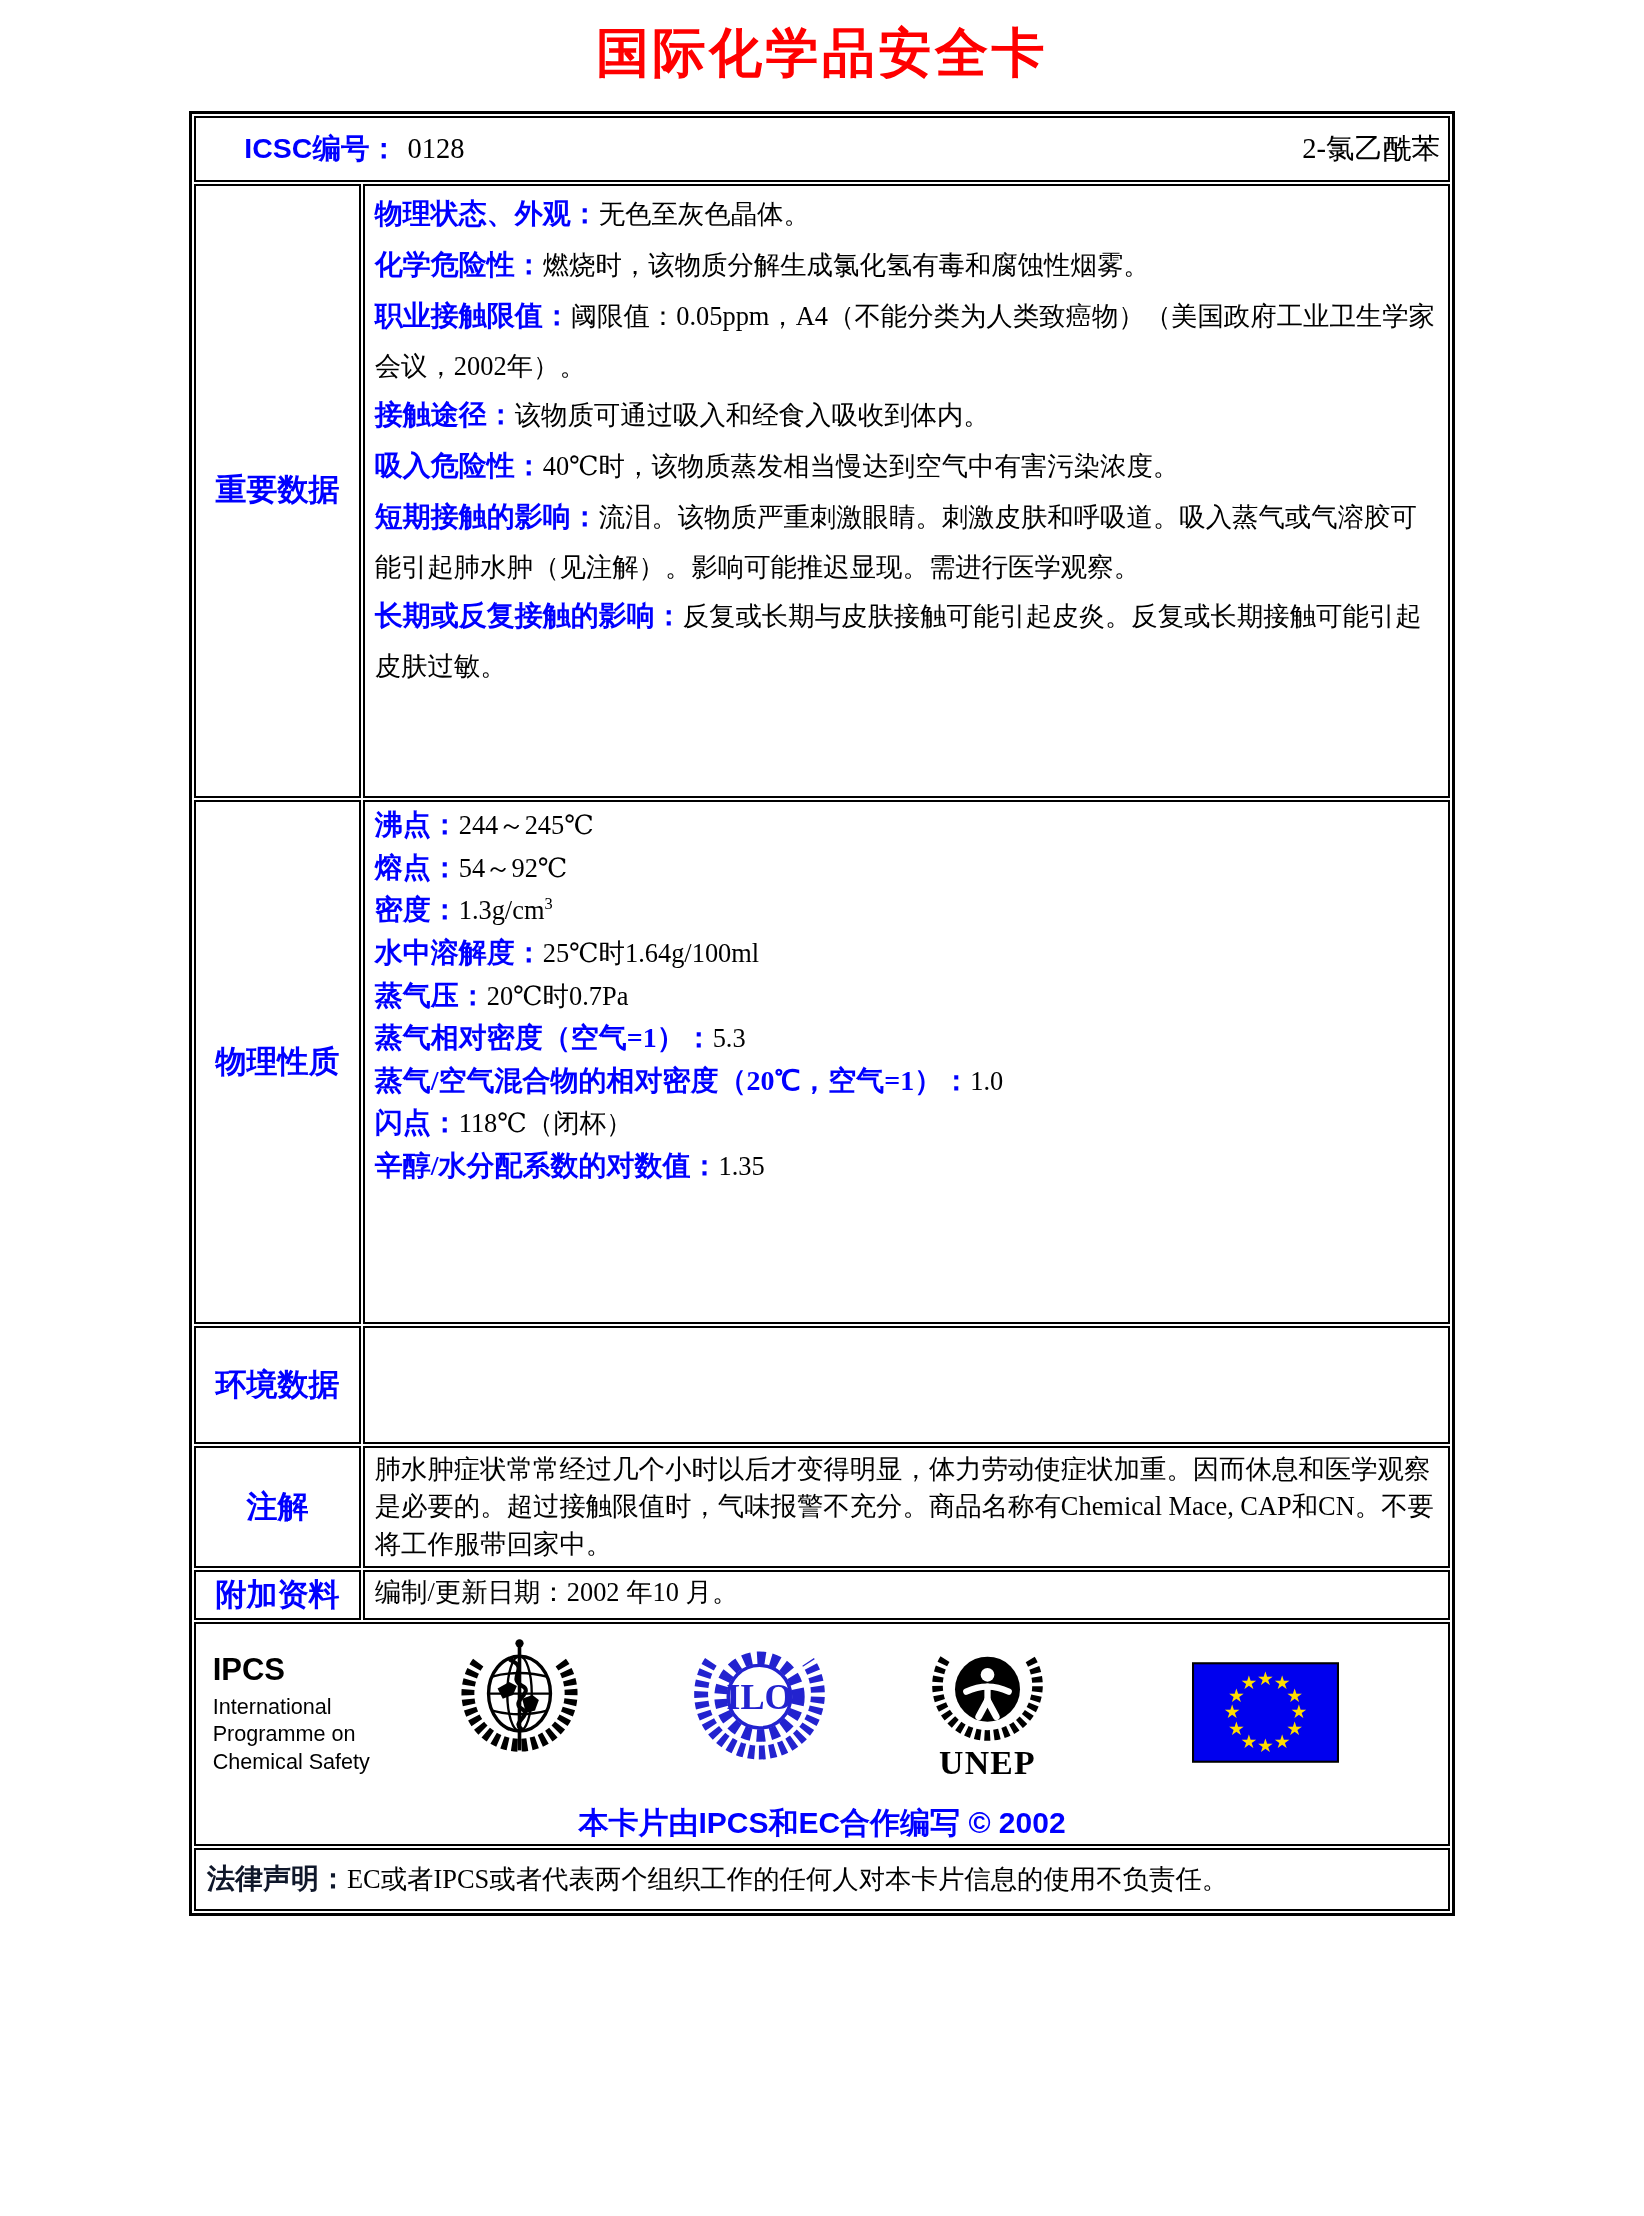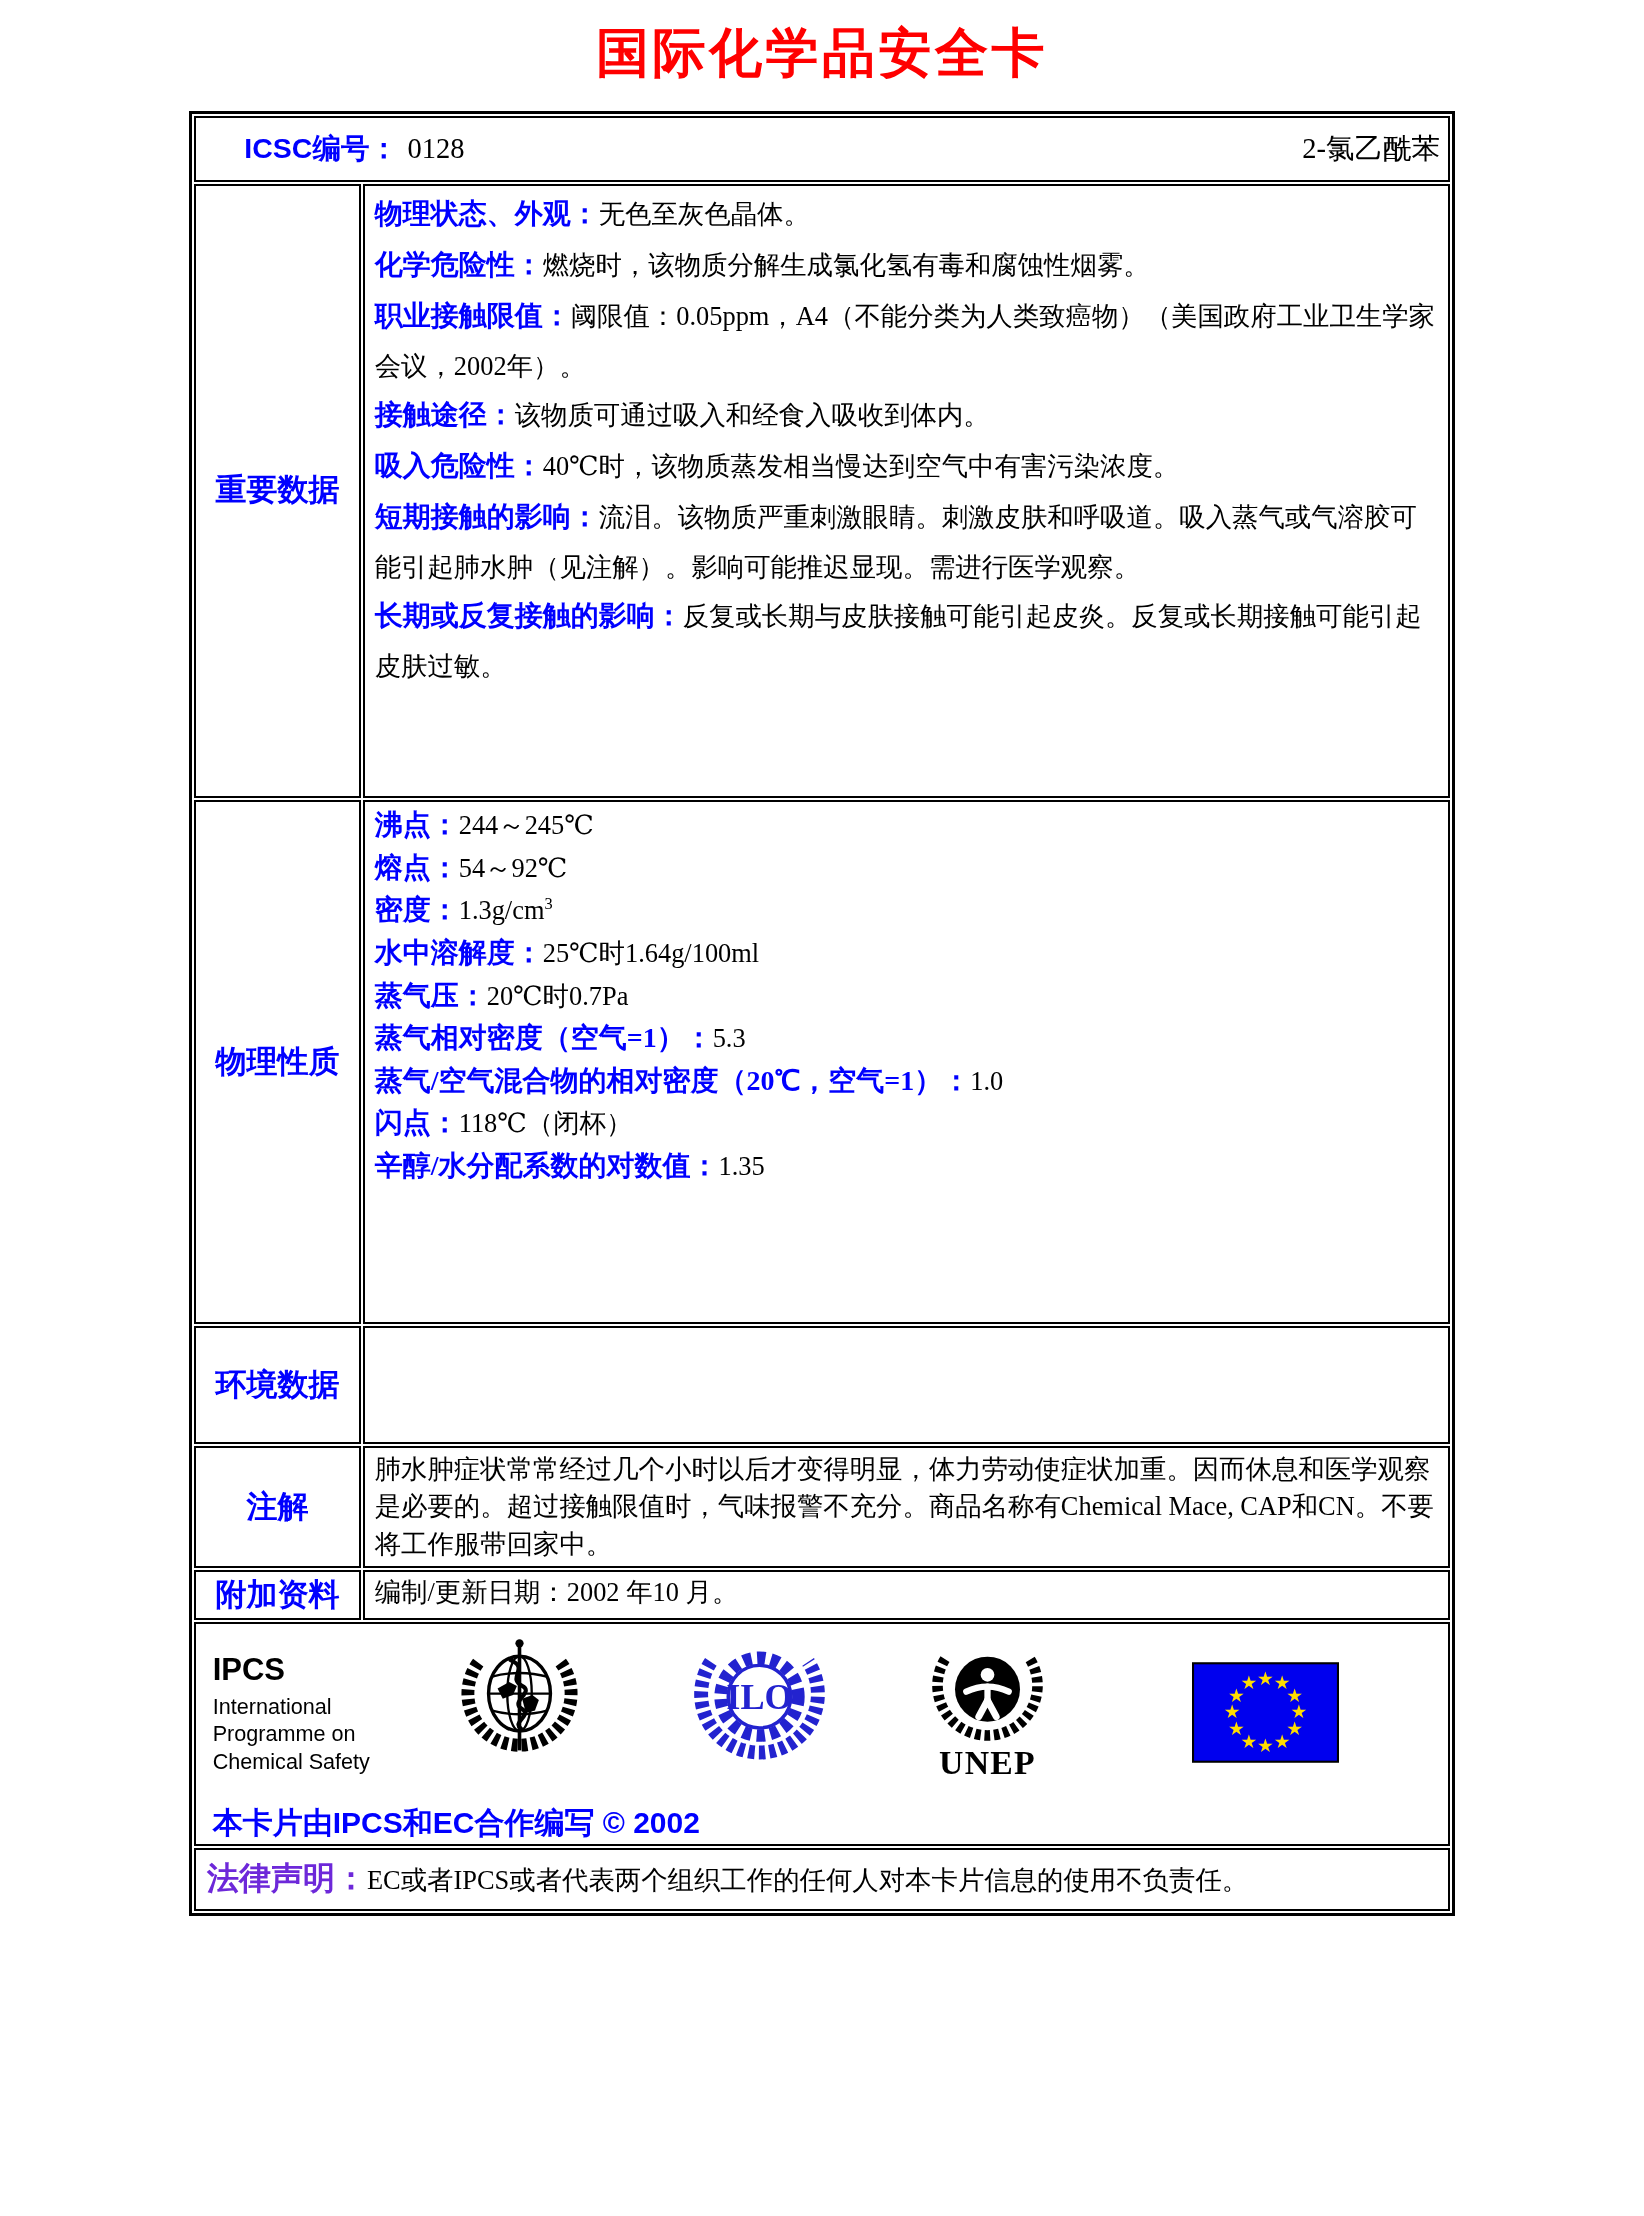--- a/index.html
+++ b/index.html
@@ -79,32 +79,33 @@
   .logos-cell { padding: 9.7px 16.7px 0 16.7px; }
   .logos-flex { display: flex; align-items: flex-start; }
   .ipcs-block { width: 175px; font-family: "Liberation Sans", "DejaVu Sans", sans-serif; padding-top: 19.5px; }
   .ipcs-title { font-size: 31px; font-weight: bold; line-height: 1.1; margin-bottom: 5.6px; }
   .ipcs-line { font-size: 21.6px; line-height: 1.28; }
   .logo-who  { margin-left: 67px; }
   .logo-ilo  { margin-left: 106px; }
   .logo-unep { margin-left: 96px; }
   .logo-eu   { margin-left: 142px; margin-top: 28px; }
   .caption {
+    text-align: center;
     color: #0000ff;
     font-family: "Liberation Sans", "DejaVu Sans", sans-serif;
     font-weight: bold;
     font-size: 30px;
     margin-top: 0px;
   }
   .legal-cell { padding: 4.2px 11px; font-size: 26.4px; }
   .legal-label {
     font-family: "Liberation Sans", "DejaVu Sans", sans-serif;
     font-weight: bold;
-    color: #6d28d9;
-    font-size: 32px;
+    color: #0f172a;
+    font-size: 28px;
   }
   .star { font-size: 27px; }
 </style>
 </head>
 <body>
 
 <div class="page">
 
   <h1 class="page-title">国际化学品安全卡</h1>
 

